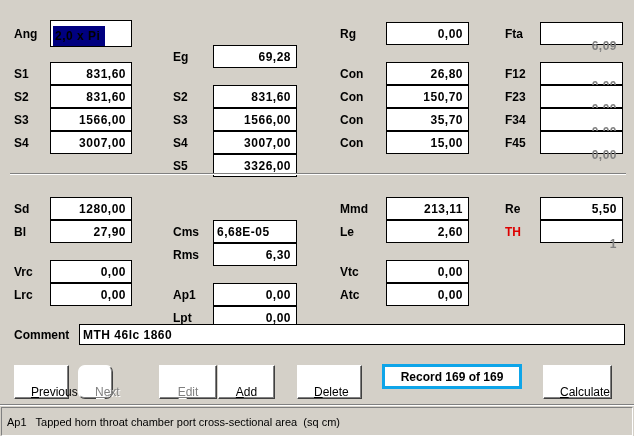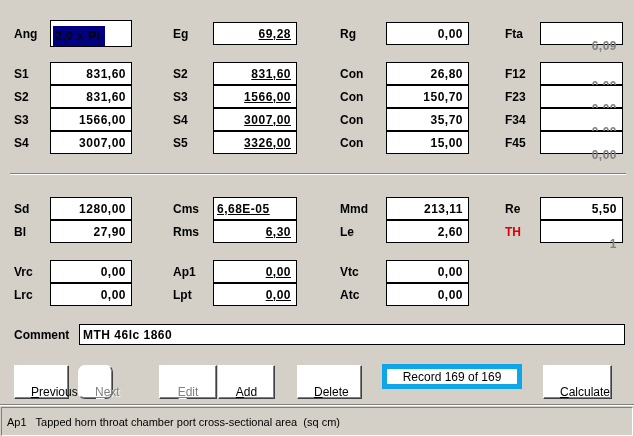--- a/index.html
+++ b/index.html
@@ -8,21 +8,21 @@
 
   
   .fg{position:absolute;display:flex;align-items:center;height:23px;}
   .fg .lbl{font-weight:bold;font-size:12px;color:#000;}
   .fg .box{background:#fff;border:1px solid #000;height:23px;box-sizing:border-box;
            display:flex;align-items:center;justify-content:flex-end;padding-right:5px;}
   .fg .val{font-weight:bold;font-size:12px;letter-spacing:.5px;white-space:pre;color:#000;}
 
   
   .c1{left:14px;}  .c1 .lbl{width:36px;} .c1 .box{width:82px;}
-  .c2{left:173px;} .c2 .lbl{width:40px;} .c2 .box{width:84px;text-decoration:underline;}
+  .c2{left:173px;margin-top:23px;} .c2 .lbl{width:40px;} .c2 .box{width:84px;}
   .c3{left:340px;gap:8px;} .c3 .lbl{width:38px;} .c3 .box{width:83px;}
   .c4{left:505px;} .c4 .lbl{width:35px;} .c4 .box{width:83px;}
 
   
   .r1{top:22px;}  .r2{top:62px;}  .r3{top:85px;}  .r4{top:108px;} .r5{top:131px;}
   .r6{top:197px;} .r7{top:220px;} .r8{top:260px;} .r9{top:283px;}
 
   
   .ang{top:20px;height:27px;}
   .ang .box{height:27px;justify-content:flex-start;padding:0 0 0 2px;align-items:flex-end;}
@@ -47,22 +47,22 @@
        padding:16px;text-align:center;line-height:20px;}
   .btn.dis{color:#808080;text-shadow:1px 1px 0 #ffffff;}
   .btn u{text-decoration:underline;}
   #btn-prev{left:14px;width:55px;}
   #btn-next{left:78px;width:35px;border-radius:7px;}
   #btn-edit{left:159px;width:58px;}
   #btn-add{left:218px;width:57px;}
   #btn-del{left:297px;width:65px;}
   #btn-calc{left:543px;width:69px;}
   .record{position:absolute;left:382px;top:364px;width:140px;height:25px;background:#fff;
-          border:5px solid #0ea5e9;box-sizing:border-box;display:flex;align-items:center;
-          justify-content:center;font-weight:normal;font-size:12px;color:#000;}
+          border:3px solid #0ea5e9;box-sizing:border-box;display:flex;align-items:center;
+          justify-content:center;font-weight:bold;font-size:12px;color:#000;}
 
   
   .divider{position:absolute;left:0;top:404px;width:634px;height:0;
            border-top:1px solid #808080;box-shadow:0 1px 0 #ffffff;}
   .statusbar{position:absolute;left:1px;top:407px;width:632px;height:29px;box-sizing:border-box;
              border:1px solid;border-color:#808080 #ffffff #ffffff #808080;background:#d4d0c8;
              display:flex;align-items:center;padding-left:5px;font-size:11px;color:#000;
              white-space:pre;}
 </style>
 </head>

